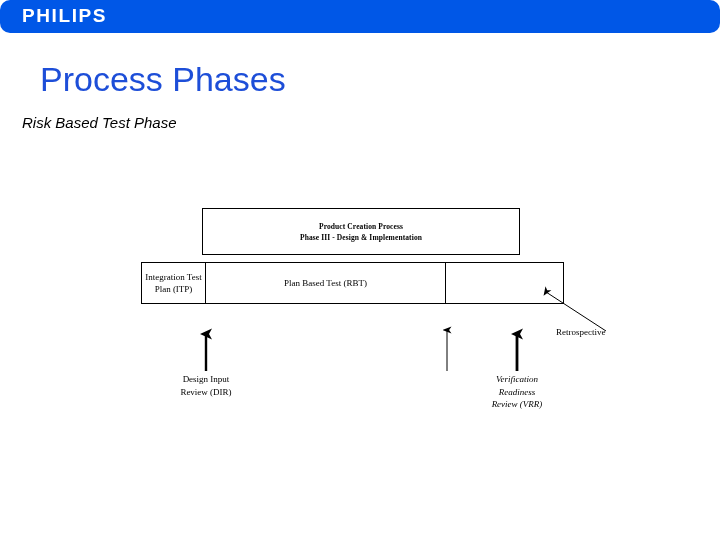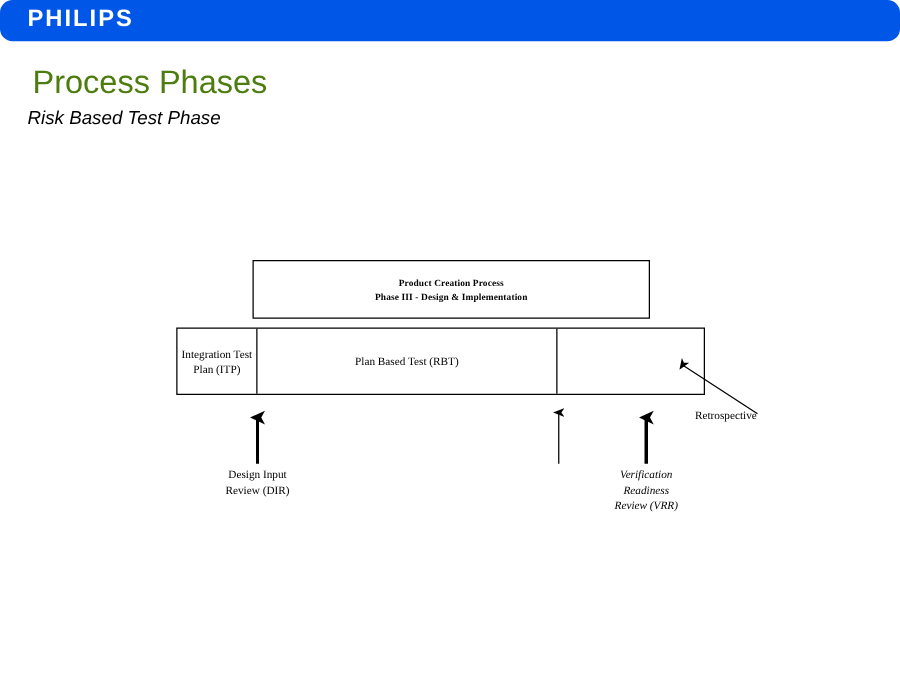--- a/index.html
+++ b/index.html
@@ -40,25 +40,25 @@
 
   
   .title-block {
     position: absolute;
     left: 22px;
     top: 45px;
     width: 600px;
   }
   .slide-title {
     font-family: "Liberation Sans", sans-serif;
-    font-size: 26px;
+    font-size: 34px;
     font-weight: normal;
-    color: #4d7c0f;
+    color: #1d4ed8;
     line-height: 32px;
-    margin: 4px;
+    margin: 18px;
     letter-spacing: 0px;
   }
   .slide-subtitle {
     font-family: "Liberation Sans", sans-serif;
     font-size: 15px;
     font-style: italic;
     font-weight: normal;
     color: #000000;
     line-height: 19px;
     margin: 0;
@@ -104,21 +104,21 @@
     line-height: 11px;
     letter-spacing: 0.1px;
   }
 
   
   .phase-row {
     position: absolute;
     left: 141px;
     top: 262px;
     width: 423px;
-    height: 54px;
+    height: 42px;
     box-sizing: border-box;
     border: 1.5px solid #000000;
     background: #ffffff;
     display: flex;
   }
   .cell {
     box-sizing: border-box;
     display: flex;
     align-items: center;
     justify-content: center;

